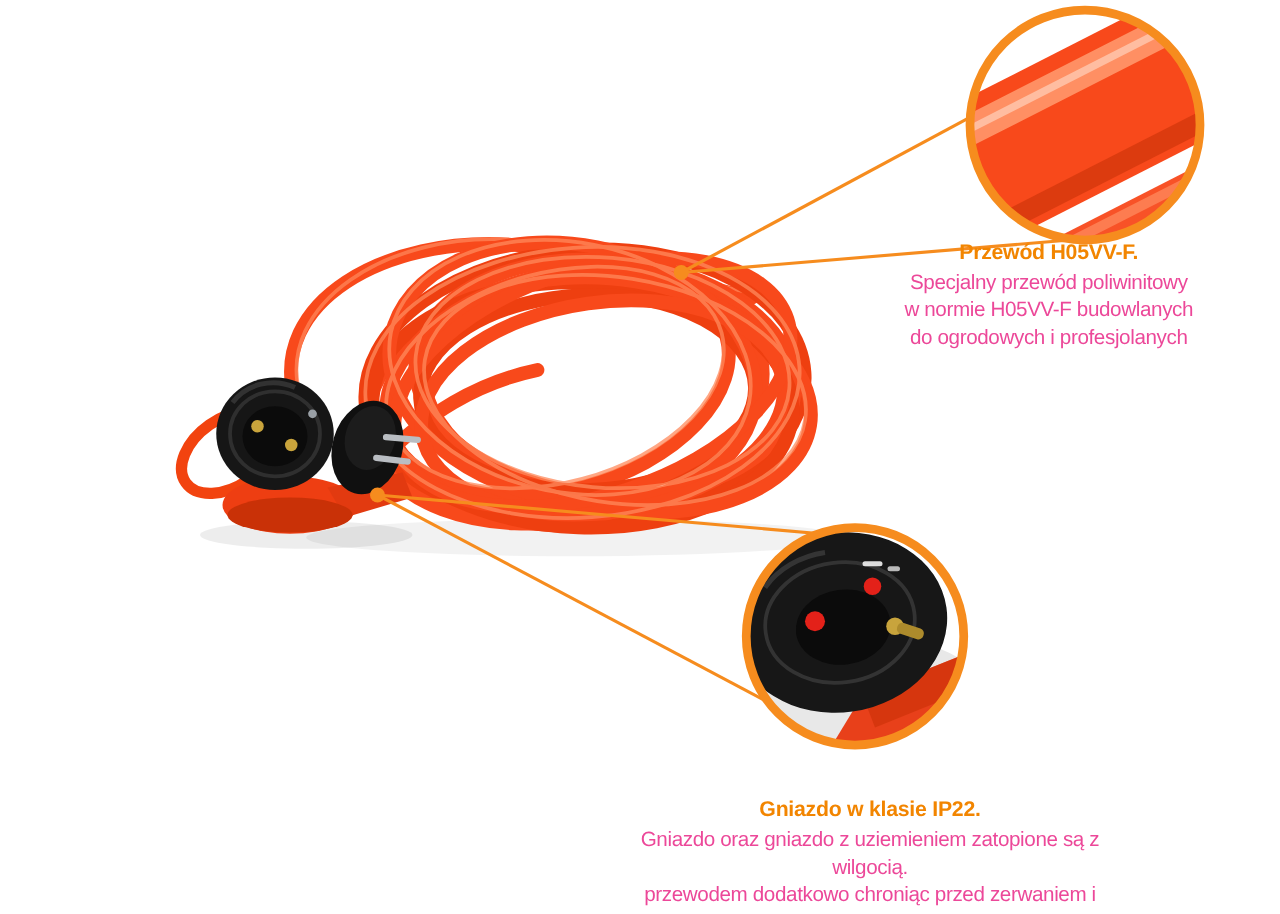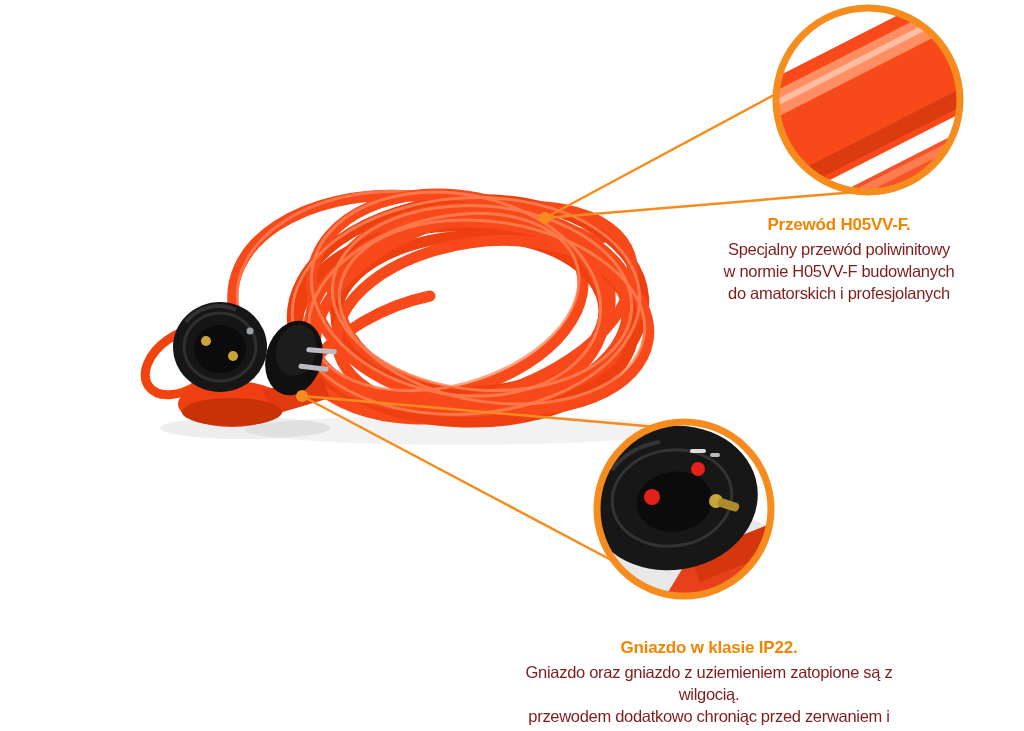--- a/index.html
+++ b/index.html
@@ -1,23 +1,23 @@
 <!DOCTYPE html>
 <html><head>
 <meta charset="utf-8">
 <style>
   html,body{margin:0;padding:0;background:#ffffff;}
   body{width:1024px;height:731px;overflow:hidden;font-family:"Liberation Sans",sans-serif;}
   .stage{position:relative;width:1024px;height:731px;background:#ffffff;}
   svg.art{position:absolute;left:0;top:0;width:1024px;height:731px;}
   .text-block{position:absolute;text-align:center;}
-  .tb-cable{left:688px;top:215px;width:302px;}
-  .tb-socket{left:477px;top:638px;width:464px;}
+  .tb-cable{left:688px;top:192px;width:302px;}
+  .tb-socket{left:464px;top:638px;width:464px;}
   .callout-heading{color:#F28500;font-size:17px;font-weight:700;margin-bottom:3px;letter-spacing:-0.2px;}
-  .callout-line{color:#7f1d1d;font-size:16.5px;line-height:22px;letter-spacing:-0.3px;}
+  .callout-line{color:#ec4899;font-size:16.5px;line-height:22px;letter-spacing:-0.3px;}
 </style>
 </head>
 <body>
 
 <div class="stage">
 
   <svg class="art" viewBox="0 0 1024 731" xmlns="http://www.w3.org/2000/svg">
     <defs>
       <clipPath id="clipCable">
           <circle cx="868" cy="100" r="92"></circle>
@@ -125,21 +125,21 @@
         <rect x="710" y="453" width="10" height="4" rx="2" fill="#FFFFFF" opacity="0.7"></rect>
       </g>
       <circle cx="684" cy="509" r="87" fill="none" stroke="#F68C1E" stroke-width="7"></circle>
     </g>
   </svg>
 
   <div class="text-block tb-cable">
     <div class="callout-heading">Przewód H05VV-F.</div>
     <div class="callout-line">Specjalny przewód poliwinitowy</div>
     <div class="callout-line">w normie H05VV-F budowlanych</div>
-    <div class="callout-line">do amatorskich i profesjolanych</div>
+    <div class="callout-line">do ogrodowych i profesjolanych</div>
   </div>
 
   <div class="text-block tb-socket">
     <div class="callout-heading">Gniazdo w klasie IP22.</div>
     <div class="callout-line">Gniazdo oraz gniazdo z uziemieniem zatopione są z</div>
     <div class="callout-line">wilgocią.</div>
     <div class="callout-line">przewodem dodatkowo chroniąc przed zerwaniem i</div>
   </div>
 
 </div>

